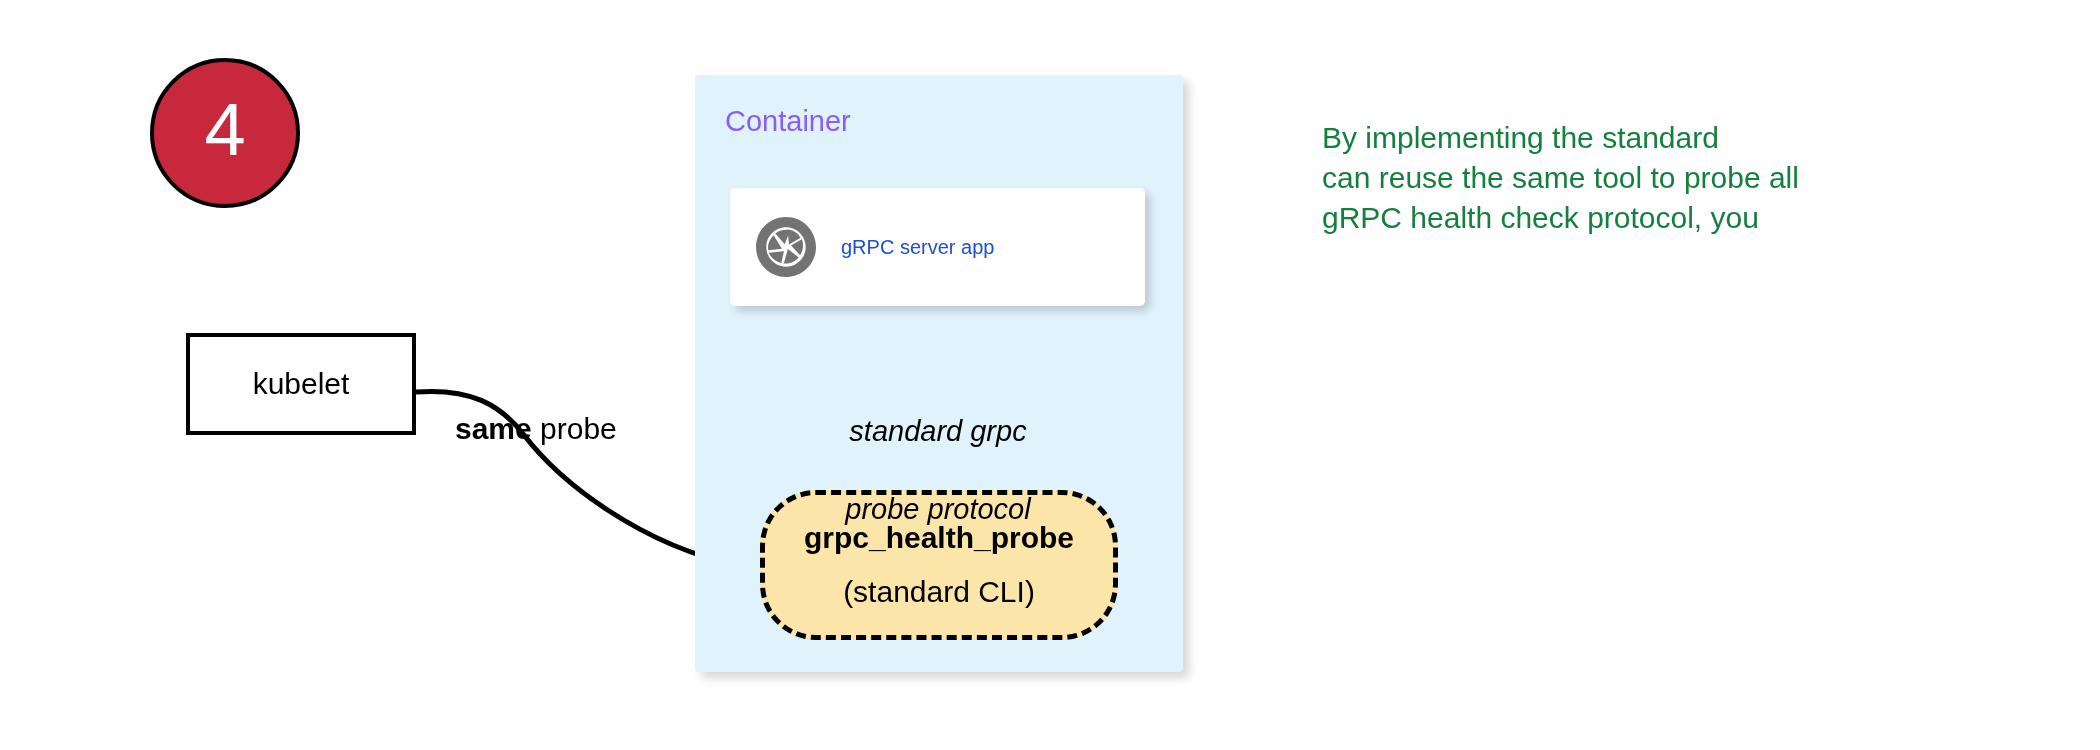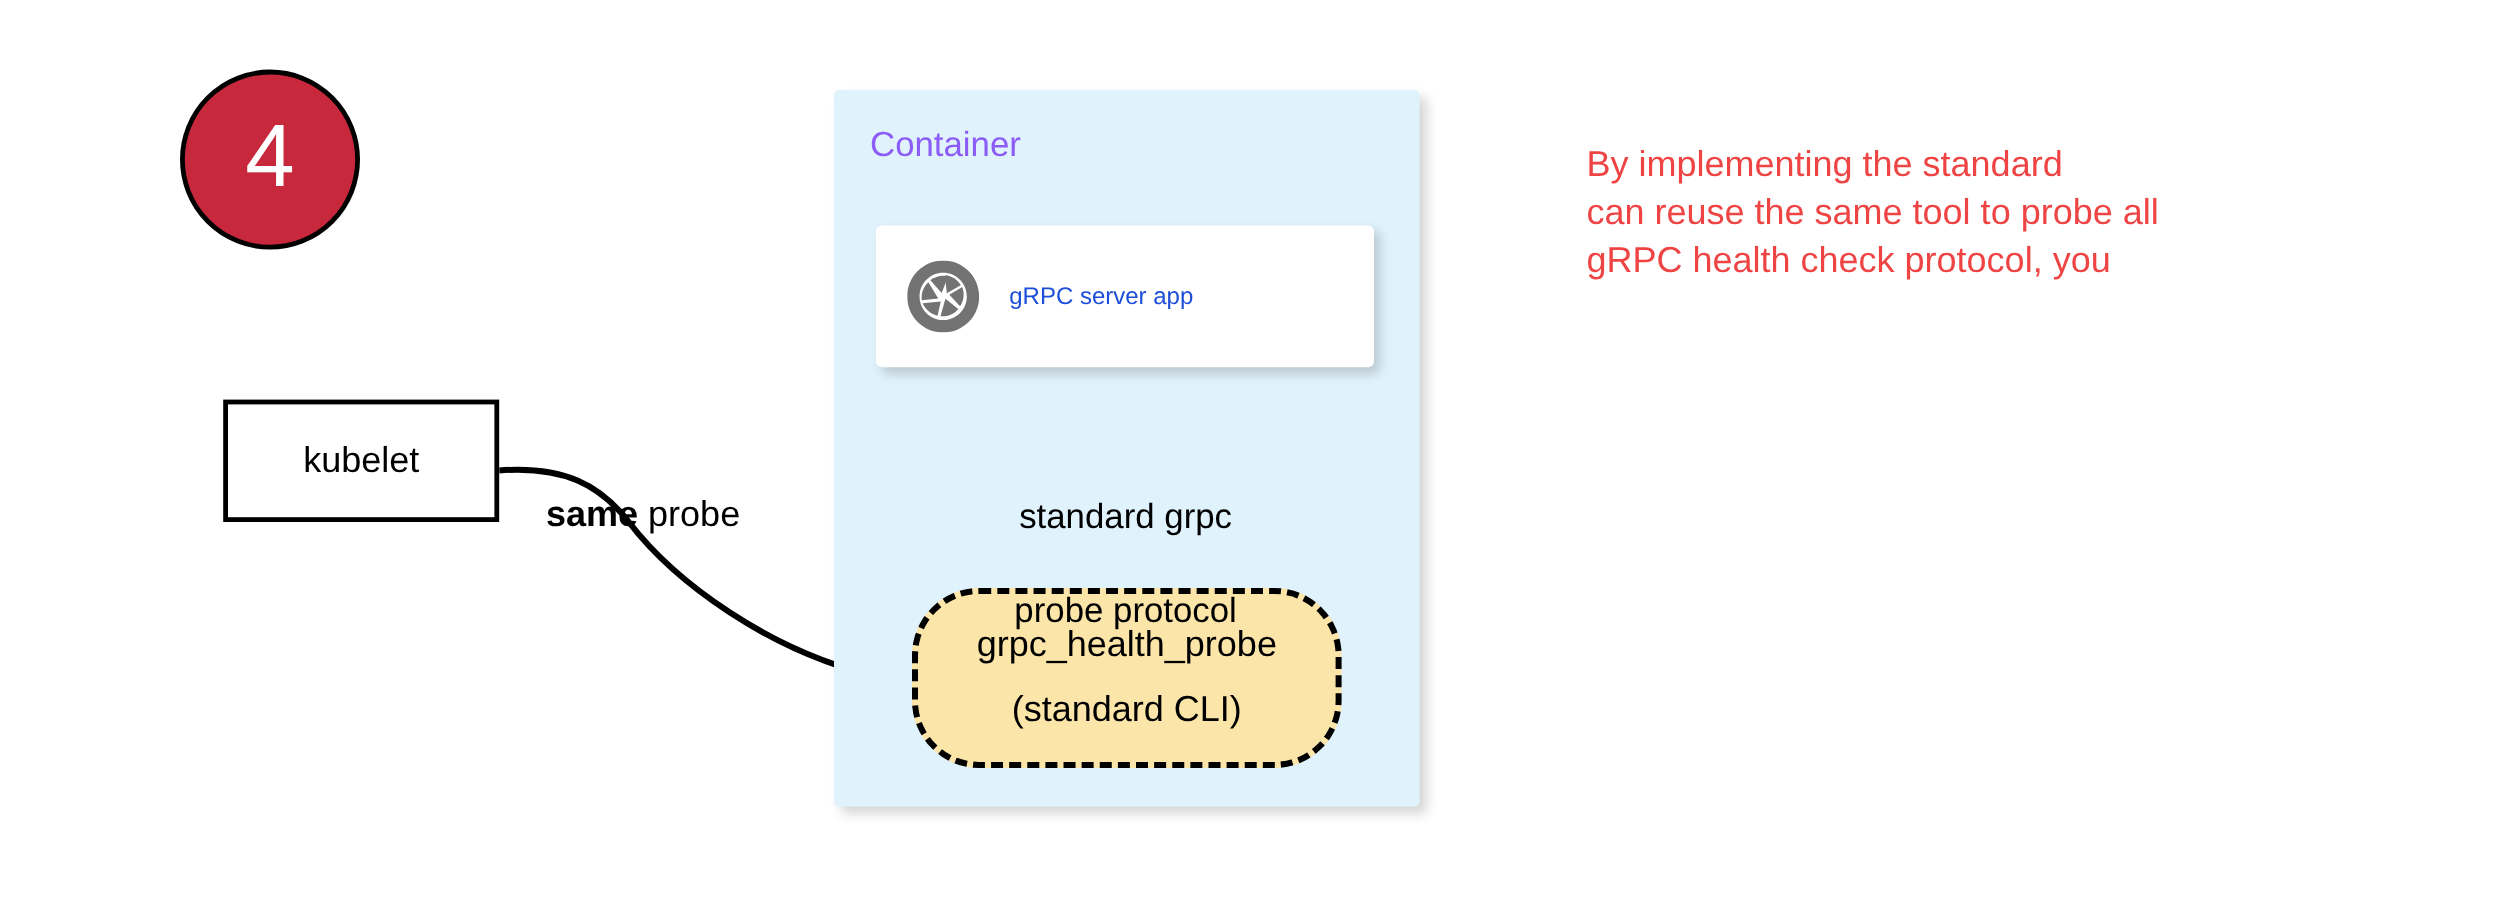--- a/index.html
+++ b/index.html
@@ -103,21 +103,21 @@
     border: 5px dashed #000000;
     border-radius: 56px;
     box-sizing: border-box;
     display: flex;
     flex-direction: column;
     align-items: center;
     justify-content: center;
   }
   .probe-title {
     font-size: 30px;
-    font-weight: normal;
+    font-weight: bold;
     line-height: 1.15;
     white-space: nowrap;
   }
   .probe-sub {
     font-size: 30px;
     line-height: 1.15;
     white-space: nowrap;
     margin-top: 19px;
   }
 
@@ -155,31 +155,31 @@
   .protocol-label {
     position: absolute;
     left: 810px;
     top: 373px;
     width: 256px;
     text-align: center;
     font-size: 29px;
     line-height: 1.34;
     white-space: pre-line;
   }
-  .protocol-label span { display: block; }
+  .protocol-label span { display: block; font-style: italic; }
 
   
   .side-note {
     position: absolute;
     left: 1322px;
     top: 118px;
     width: 600px;
     font-size: 30px;
     line-height: 1.33;
-    color: #ef4444;
+    color: #15803d;
   }
   .side-note span { display: block; white-space: nowrap; }
 
   
   #edges {
     position: absolute;
     left: 0;
     top: 0;
     width: 2100px;
     height: 750px;

